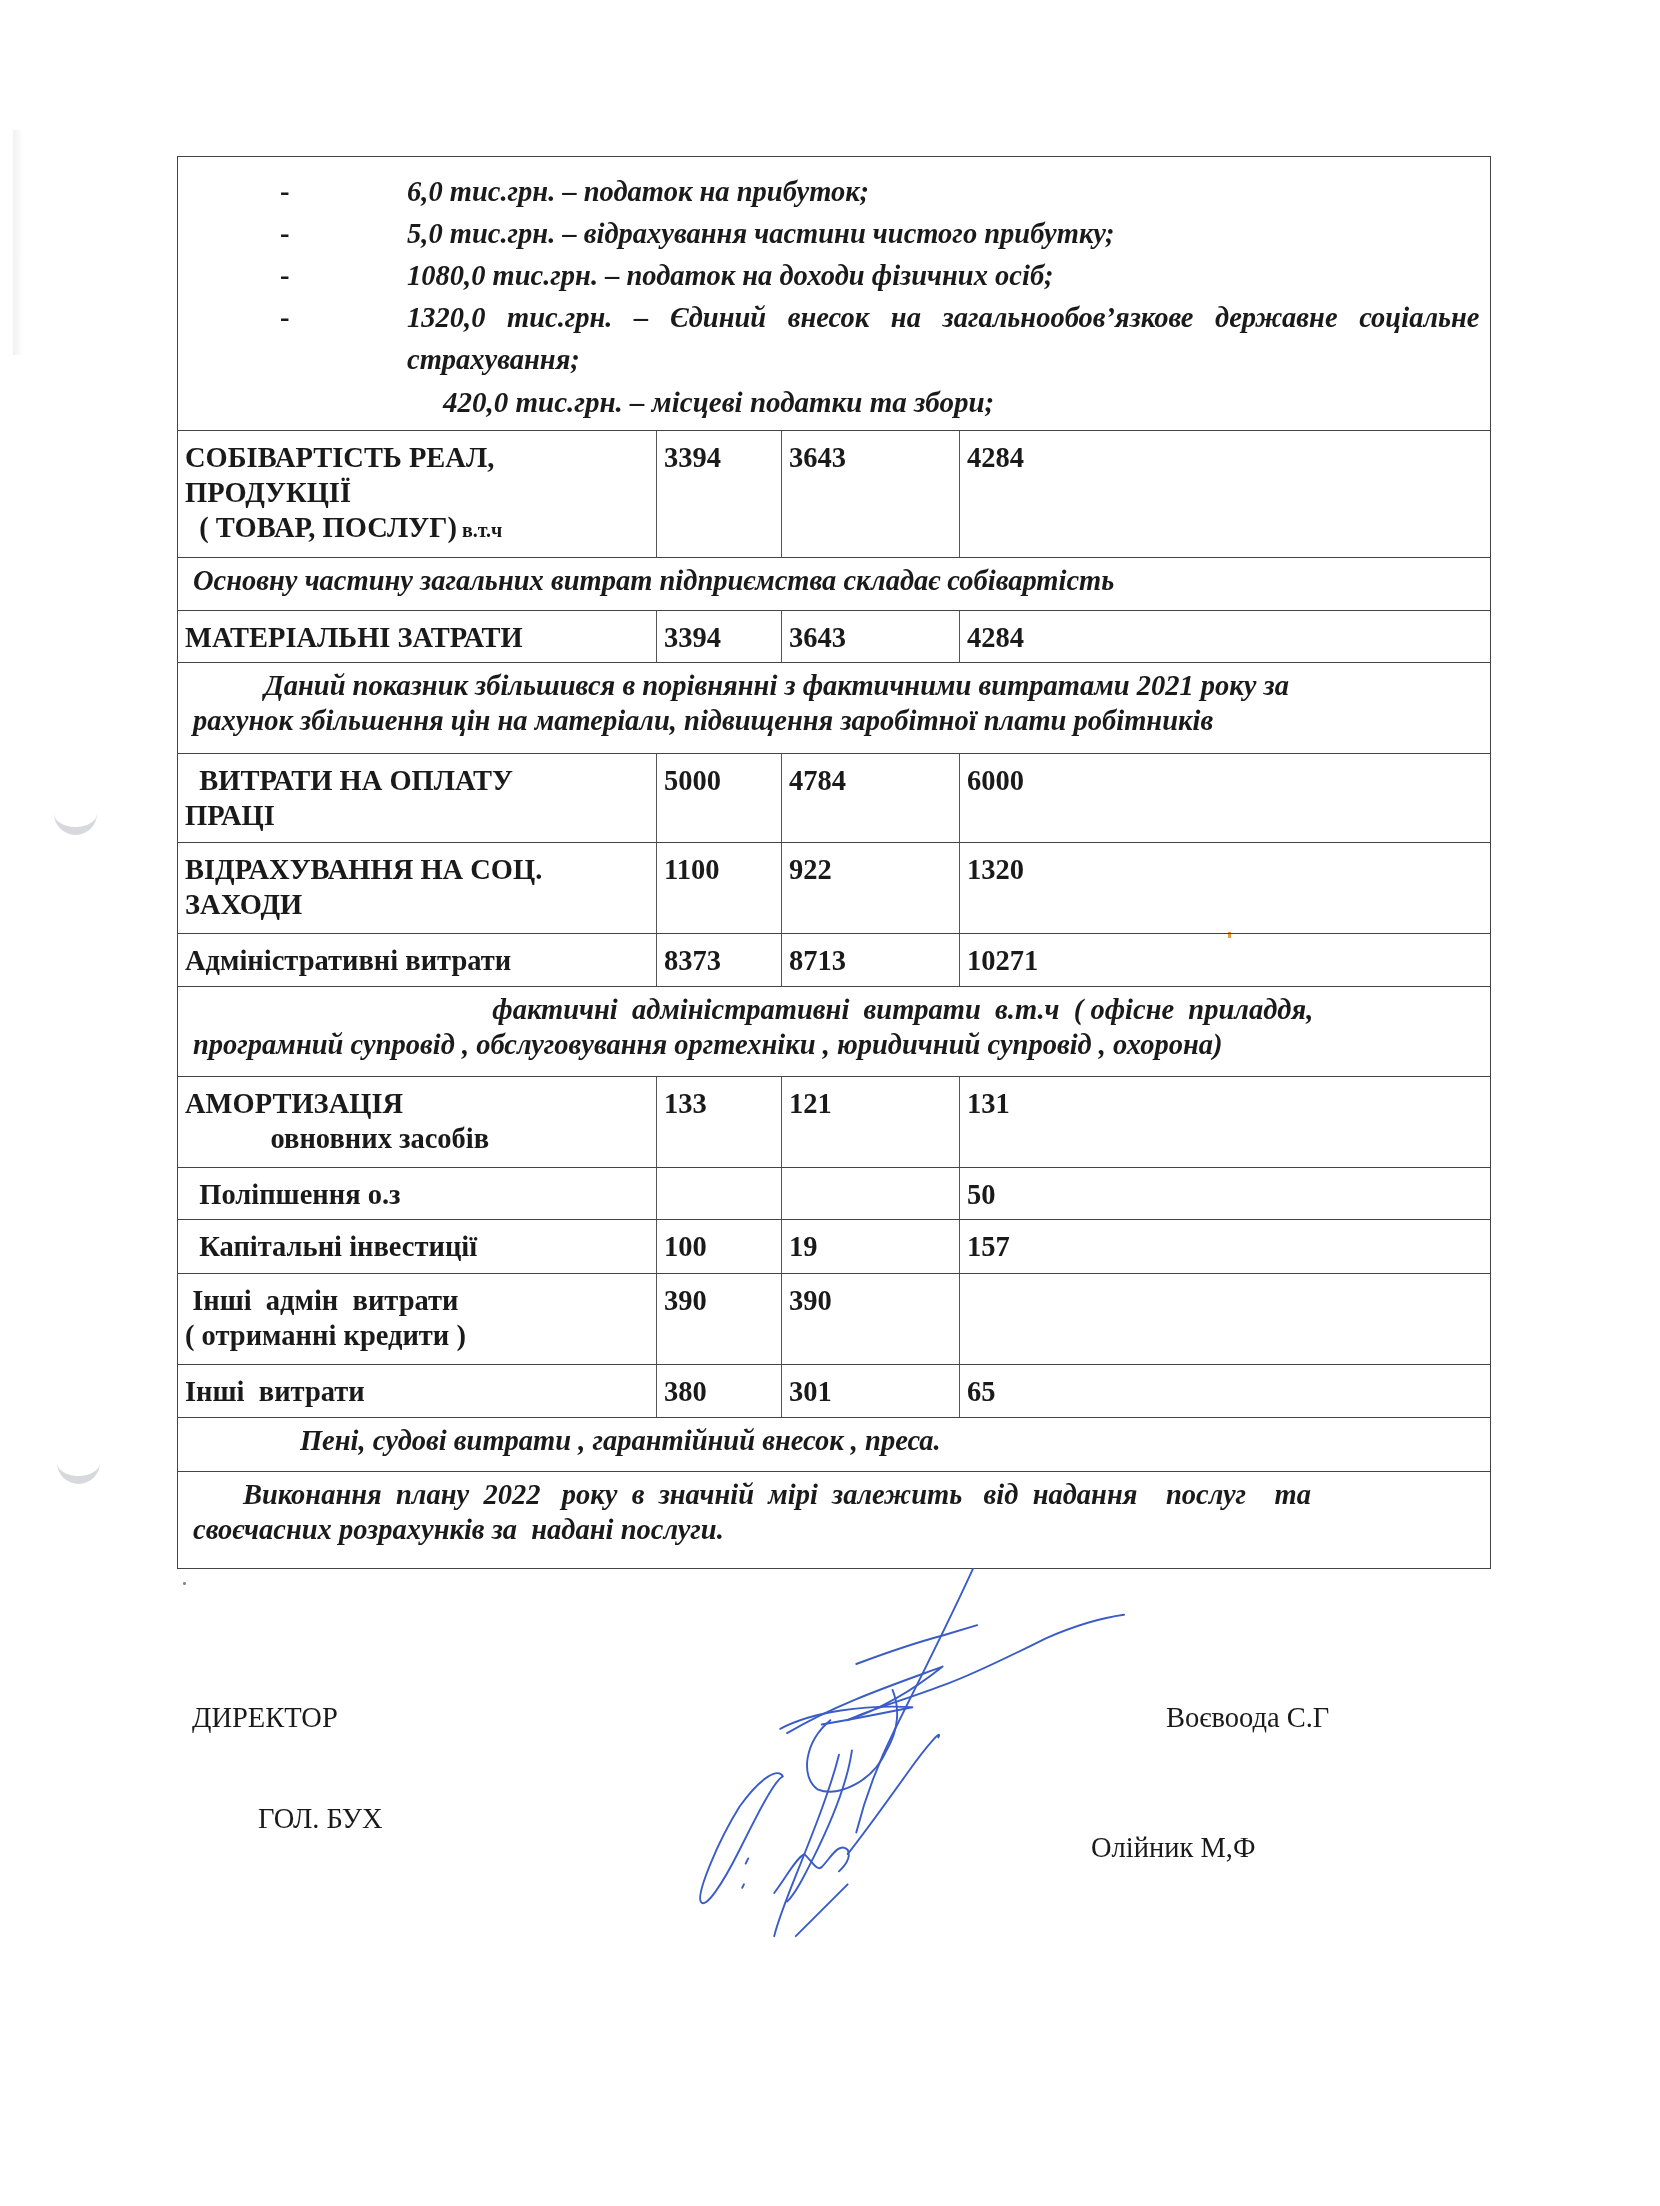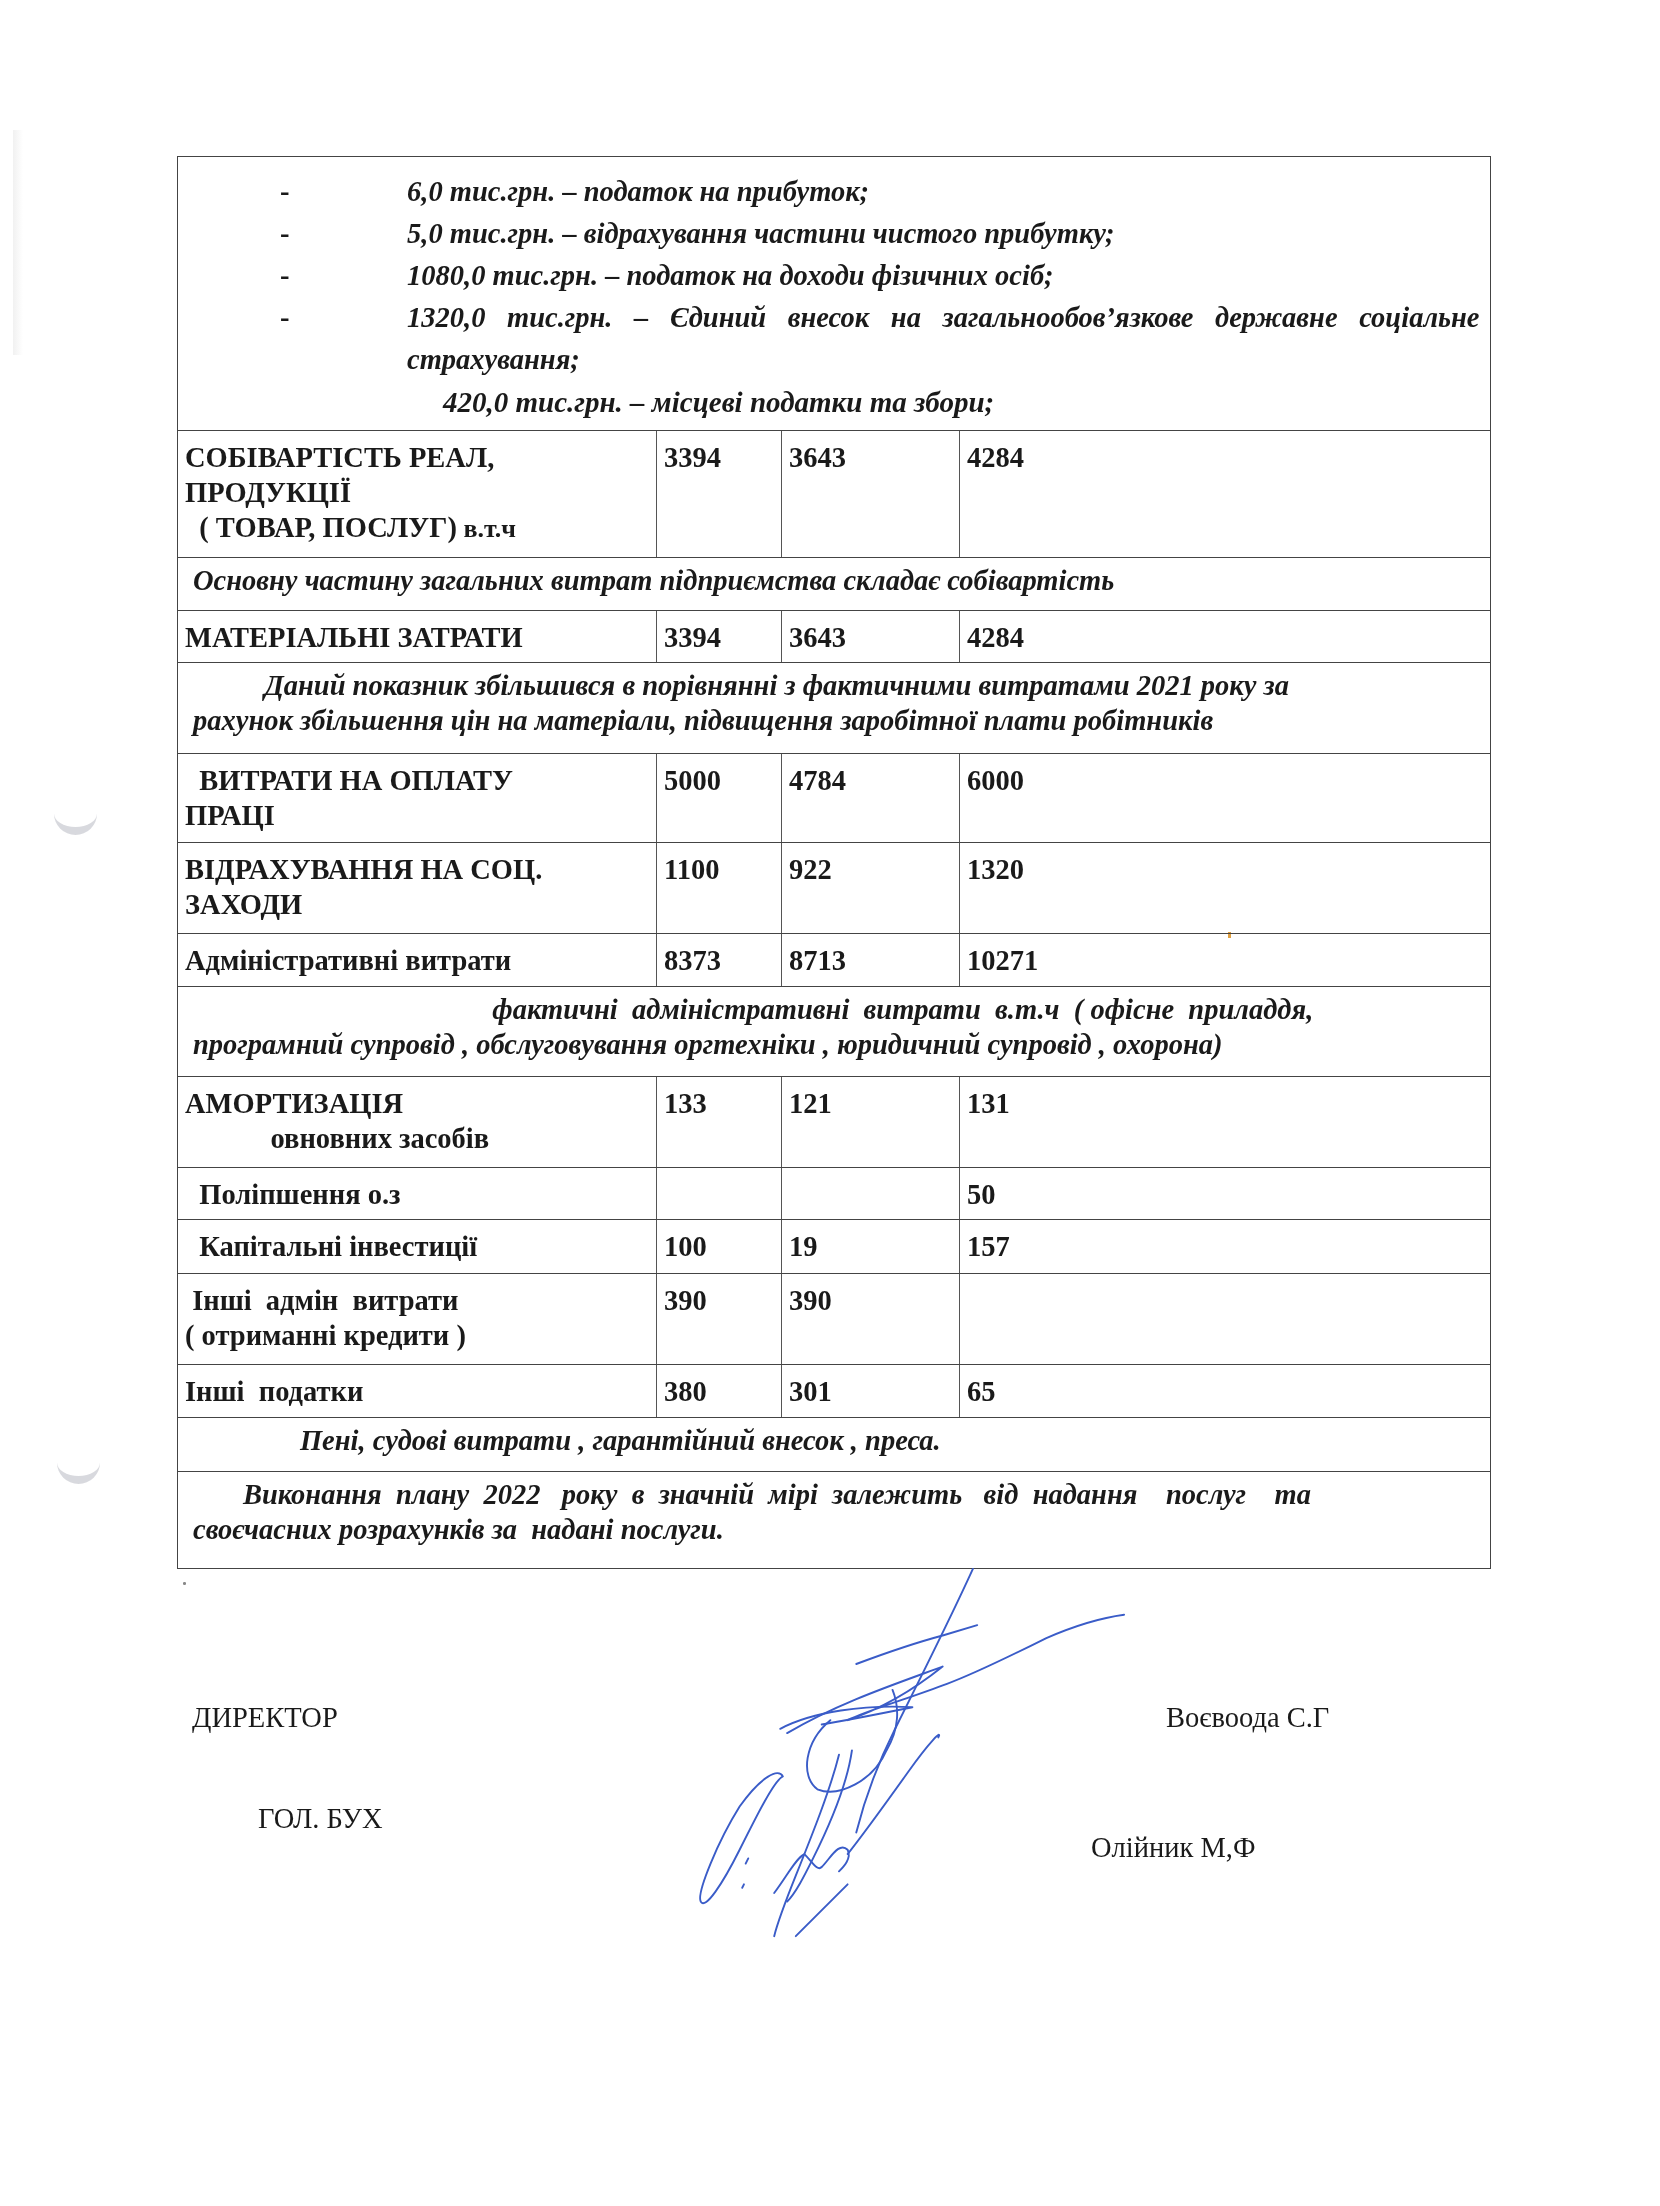--- a/index.html
+++ b/index.html
@@ -12,21 +12,21 @@
 
   .tbl { position: absolute; left: 177px; top: 156px; width: 1314px; border: 1.7px solid #444; box-sizing: border-box; }
   .row { display: flex; border-top: 1.7px solid #444; box-sizing: border-box; }
   .row:first-child { border-top: none; }
   .cell { box-sizing: border-box; padding: 8.6px 7px 5.2px 7px; font-weight: bold; font-size: 28.5px; line-height: 35px; }
   .c0 { width: 479px; border-right: 1.3px solid #555; }
   .c1 { width: 125px; border-right: 1.3px solid #555; }
   .c2 { width: 178px; border-right: 1.3px solid #555; }
   .c3 { flex: 1; }
   .lbl-line { display: block; white-space: pre; }
-  .small { font-size: 26px; }
+  .small { font-size: 20px; }
 
   .note { width: 100%; box-sizing: border-box; padding: 5.2px 7px 3.5px 7px; font-style: italic; font-weight: bold; font-size: 28.5px; line-height: 35px; }
   .note .line { display: block; white-space: pre; margin-left: 8px; }
 
   .tax-list { padding: 14px 7px 7px 0; position: relative; }
   .tax-item { display: flex; font-style: italic; font-weight: bold; font-size: 28.5px; line-height: 42px; }
   .tax-item .dash { width: 229px; padding-left: 102px; box-sizing: border-box; font-style: normal; }
   .tax-item .txt { flex: 1; padding-right: 3.5px; }
   .tax-item .txt.just { text-align: justify; text-align-last: left; line-height: 42px; }
   .tax-extra { padding-left: 265px; font-style: italic; font-weight: bold; font-size: 29px; line-height: 42px; }
@@ -157,21 +157,21 @@
       <div class="cell c0">
         <span class="lbl-line"><span> Інші  адмін  витрати</span></span>
         <span class="lbl-line"><span>( отриманні кредити )</span></span>
       </div>
       <div class="cell c1">390</div>
       <div class="cell c2">390</div>
       <div class="cell c3"></div>
     </div>
     <div class="row" style="height: 53px;">
       <div class="cell c0">
-        <span class="lbl-line"><span>Інші  податки</span></span>
+        <span class="lbl-line"><span>Інші  витрати</span></span>
       </div>
       <div class="cell c1">380</div>
       <div class="cell c2">301</div>
       <div class="cell c3">65</div>
     </div>
     <div class="row" style="height: 54px;">
       <div class="note">
         <span class="line">               Пені, судові витрати , гарантійний внесок , преса.</span>
       </div>
     </div>

